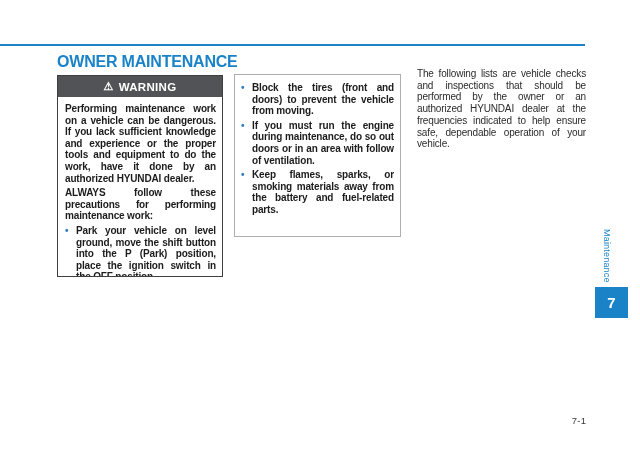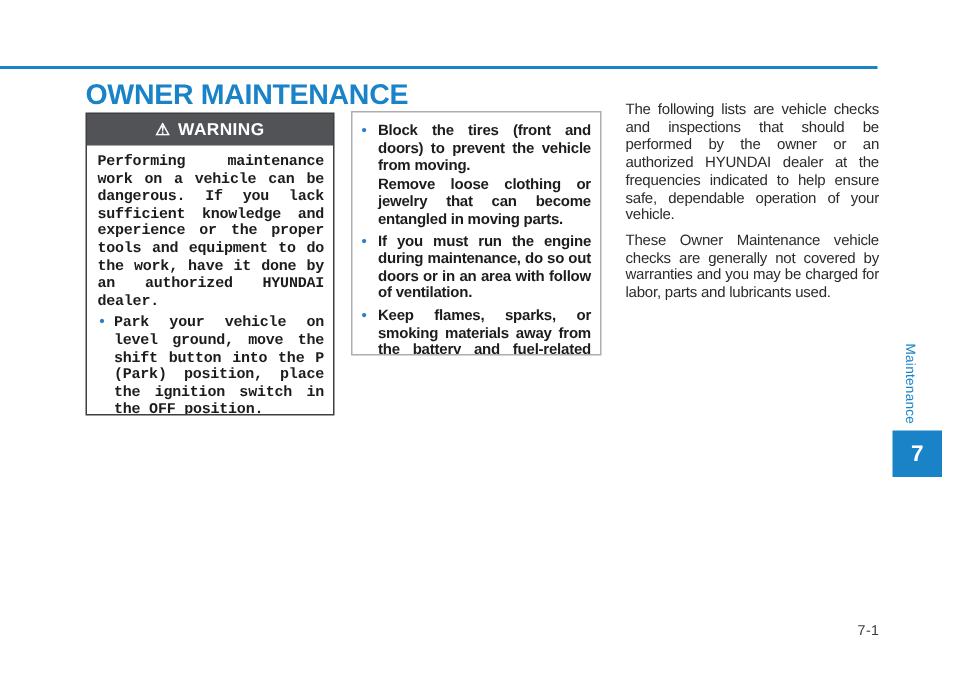--- a/index.html
+++ b/index.html
@@ -16,21 +16,21 @@
   .top-rule {
     position: absolute;
     left: 0; top: 44px;
     width: 585px; height: 1.5px;
     background: #1a83c8;
   }
 
   .page-title {
     position: absolute;
     left: 57px; top: 53px;
-    font-size: 19px;
+    font-size: 16px;
     font-weight: bold;
     letter-spacing: -0.2px;
     color: #1a83c8;
     white-space: nowrap;
   }
 
   
   .warning-box {
     position: absolute;
     left: 57px; top: 75px;
@@ -47,21 +47,20 @@
     align-items: center;
     justify-content: center;
     gap: 5px;
     font-size: 11.5px;
     font-weight: bold;
     letter-spacing: 0.3px;
   }
   .warning-header .tri { font-size: 11px; position: relative; top: -0.5px; }
   .warning-body {
     padding: 6px 6px 0 7px;
-    font-family: Liberation Mono, monospace;
   }
 
   .box-text {
     font-size: 10px;
     font-weight: bold;
     line-height: 11.6px;
     letter-spacing: -0.15px;
     color: #1c1c1c;
     text-align: justify;
   }
@@ -153,46 +152,45 @@
 
 <h1 class="page-title">OWNER MAINTENANCE</h1>
 
 <div class="warning-box">
   <div class="warning-header">
     <span class="tri">⚠</span>
     <span>WARNING</span>
   </div>
   <div class="warning-body">
     <p class="box-text">Performing maintenance work on a vehicle can be dangerous. If you lack sufficient knowledge and experience or the proper tools and equipment to do the work, have it done by an authorized HYUNDAI dealer.</p>
+    <p class="box-text">ALWAYS follow these precautions for performing maintenance work:</p>
     <div class="bullet-row">
       <span class="dot">•</span>
       <span class="btxt box-text">Park your vehicle on level ground, move the shift button into the P (Park) position, place the ignition switch in the OFF position.</span>
     </div>
   </div>
 </div>
 
 <div class="warning-box-cont">
   <div class="bullet-row">
     <span class="dot">•</span>
     <span class="btxt box-text">Block the tires (front and doors) to prevent the vehicle from moving.</span>
   </div>
-  <p class="box-text bullet-sub">Remove loose clothing or jewelry that can become entangled in moving parts.</p>
   <div class="bullet-row">
     <span class="dot">•</span>
     <span class="btxt box-text">If you must run the engine during maintenance, do so out doors or in an area with follow of ventilation.</span>
   </div>
   <div class="bullet-row">
     <span class="dot">•</span>
     <span class="btxt box-text">Keep flames, sparks, or smoking materials away from the battery and fuel-related parts.</span>
   </div>
 </div>
 
 <div class="body-col">
   <p class="body-para">The following lists are vehicle checks and inspections that should be performed by the owner or an authorized HYUNDAI dealer at the frequencies indicated to help ensure safe, dependable operation of your vehicle.</p>
-  <p class="body-para">These Owner Maintenance vehicle checks are generally not covered by warranties and you may be charged for labor, parts and lubricants used.</p>
 </div>
 
 <div class="chapter-label">Maintenance</div>
 <div class="chapter-num-box">
   <span>7</span>
 </div>
 
 <div class="page-num">7-1</div>
 
 </body></html>

